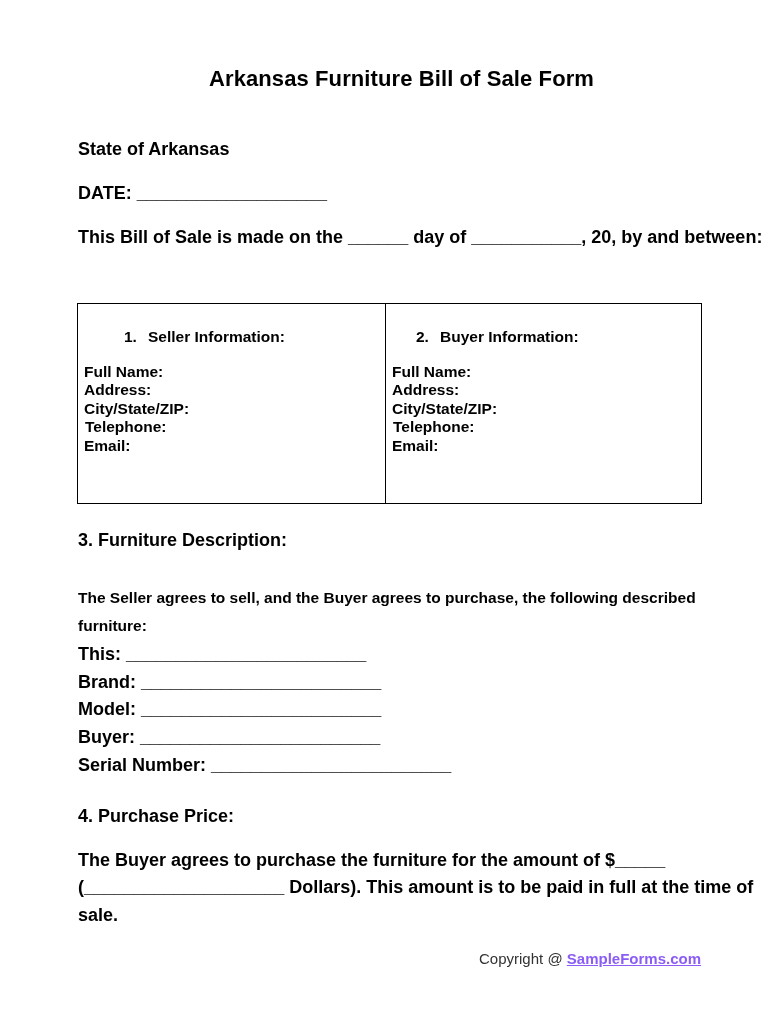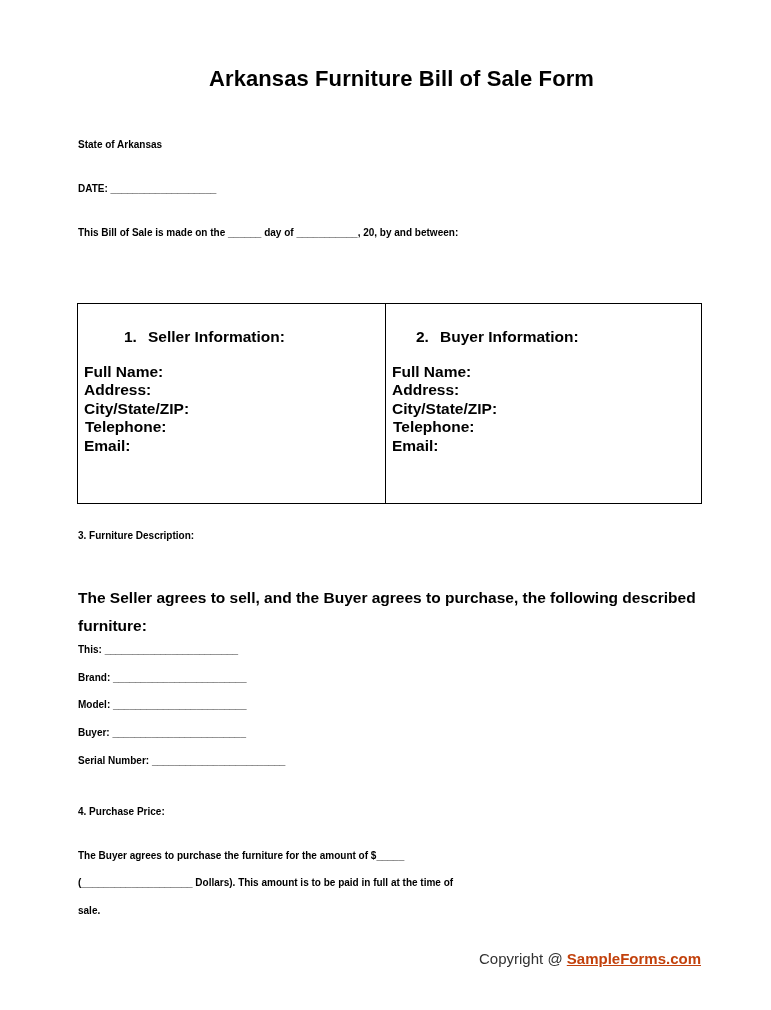--- a/index.html
+++ b/index.html
@@ -22,21 +22,21 @@
       top: 66px;
       text-align: center;
       font-size: 22px;
       font-weight: bold;
       letter-spacing: 0.1px;
       margin-left: 16px;
     }
     .line {
       position: absolute;
       left: 78px;
-      font-size: 10px;
+      font-size: 18px;
       font-weight: bold;
       white-space: nowrap;
     }
     .party-table {
       position: absolute;
       left: 77px;
       top: 303px;
       width: 625px;
       height: 201px;
       border: 1.5px solid #000;
@@ -83,21 +83,21 @@
     }
     .footer {
       position: absolute;
       right: 70px;
       top: 950px;
       font-size: 15px;
       color: #333333;
       white-space: nowrap;
     }
     .footer a {
-      color: #c2410c;
+      color: #8b5cf6;
       font-weight: bold;
       text-decoration: underline;
     }
   </style>
 </head>
 <body>
 
 <div>
 
   <div class="title">Arkansas Furniture Bill of Sale Form</div>

